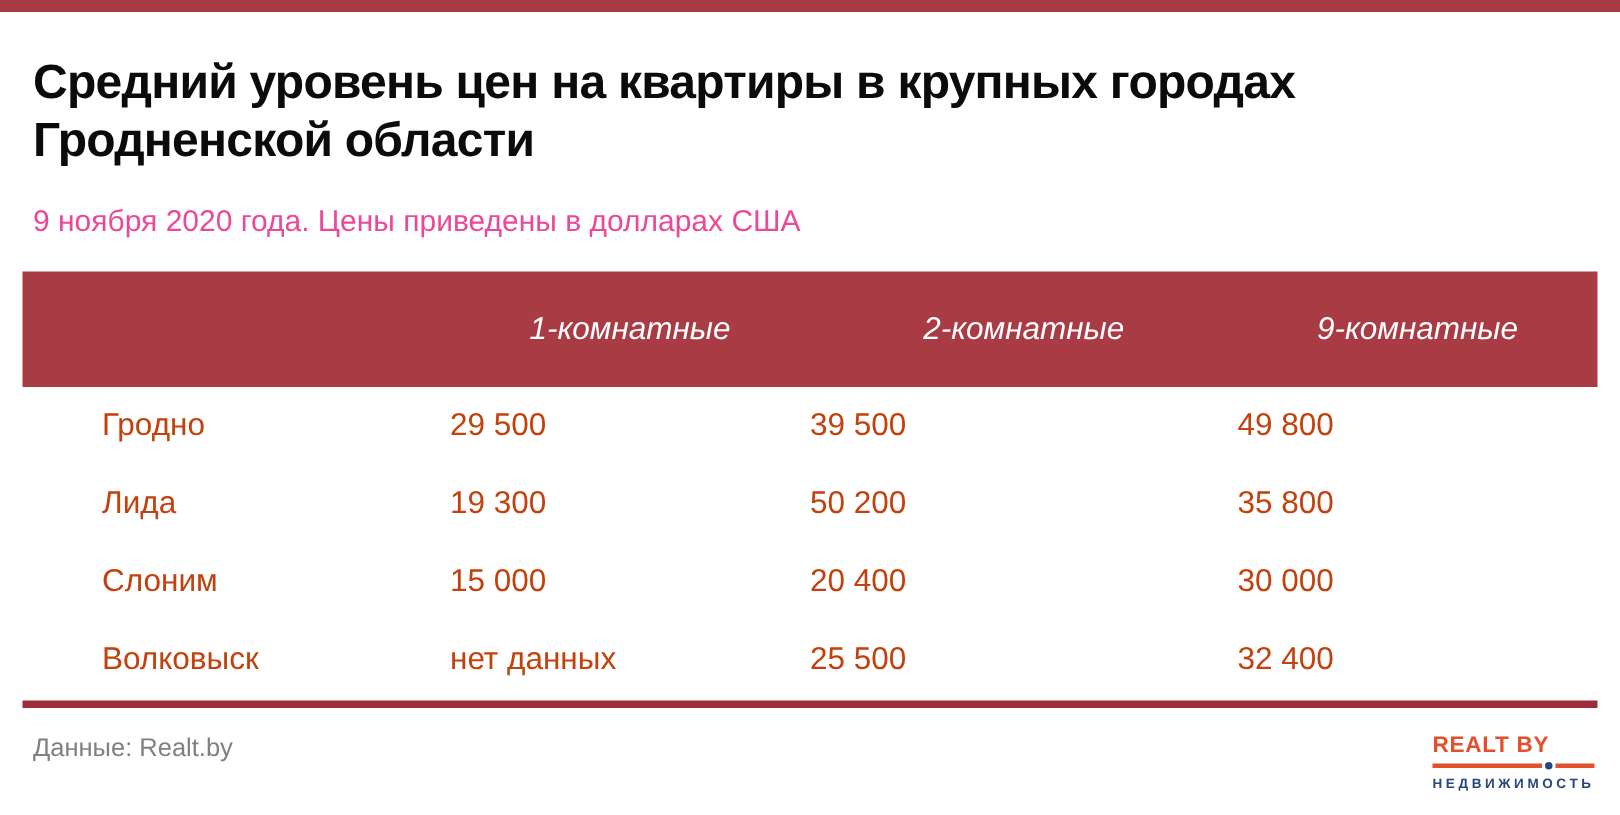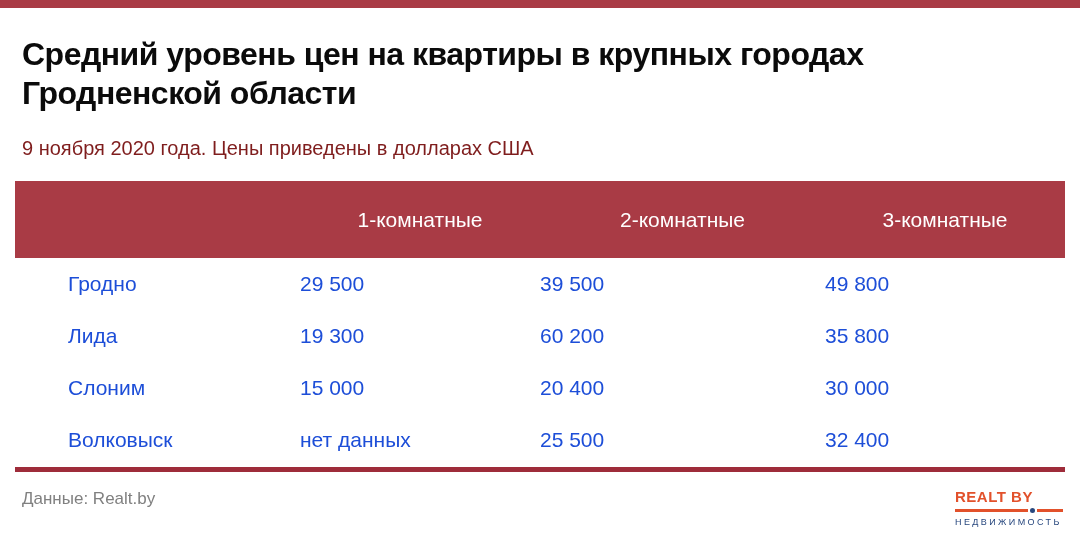--- a/index.html
+++ b/index.html
@@ -22,43 +22,43 @@
     max-width: 1030px;
     font-size: 32px;
     line-height: 39px;
     font-weight: 700;
     color: #0b0b0b;
     letter-spacing: -0.5px;
   }
   .subtitle {
     margin: 24px 7px 0 7px;
     font-size: 20px;
-    color: #7f1d1d;
+    color: #ec4899;
   }
 
   .band {
     margin-top: 21px;
     height: 77px;
     background: var(--maroon);
     display: grid;
     grid-template-columns: 285px 240px 285px 240px;
     align-items: center;
     color: #ffffff;
     font-size: 21px;
   }
-  .band .hcol { text-align: center; }
+  .band .hcol { text-align: center; font-style: italic; }
 
   .tbody { }
   .trow {
     display: grid;
     grid-template-columns: 285px 240px 285px 240px;
     align-items: center;
     height: 52px;
     font-size: 21px;
-    color: #1d4ed8;
+    color: #c2410c;
   }
   .trow .city { padding-left: 53px; }
   .trow .val { text-align: left; }
 
   .sep { height: 5px; background: var(--sep); margin-top: 1px; }
 
   .footer {
     display: flex;
     justify-content: space-between;
     align-items: flex-start;
@@ -75,55 +75,55 @@
     line-height: 1;
     white-space: nowrap;
     letter-spacing: 0.5px;
   }
   .logo-line { display: flex; align-items: center; margin: 4px 0 4px 0; }
   .logo-line .seg1 { flex: 1; height: 3px; background: var(--logo-orange); }
   .logo-line .dot  { width: 5px; height: 5px; border-radius: 50%; background: var(--logo-navy); margin: 0 2px; }
   .logo-line .seg2 { width: 26px; height: 3px; background: var(--logo-orange); }
   .logo-sub {
     font-size: 9px;
-    font-weight: 400;
+    font-weight: 700;
     color: var(--logo-navy);
     letter-spacing: 2.4px;
     white-space: nowrap;
   }
 </style>
 </head>
 <body style="--maroon: #A93B45; --sep: #9E2C3A; --logo-orange: #E2512B; --logo-navy: #27477E;">
 
 <div class="topbar"></div>
 
 <div class="page">
 
   <h1 class="title">Средний уровень цен на квартиры в крупных городах Гродненской области</h1>
 
   <div class="subtitle">9 ноября 2020 года. Цены приведены в долларах США</div>
 
   <div class="band">
     <div class="hcol"></div>
     <div class="hcol">1-комнатные</div>
     <div class="hcol">2-комнатные</div>
-    <div class="hcol">3-комнатные</div>
+    <div class="hcol">9-комнатные</div>
   </div>
 
   <div class="tbody" id="tbody">
       <div class="trow">
         <div class="city">Гродно</div>
         <div class="val">29 500</div>
         <div class="val">39 500</div>
         <div class="val">49 800</div>
       </div>
       <div class="trow">
         <div class="city">Лида</div>
         <div class="val">19 300</div>
-        <div class="val">60 200</div>
+        <div class="val">50 200</div>
         <div class="val">35 800</div>
       </div>
       <div class="trow">
         <div class="city">Слоним</div>
         <div class="val">15 000</div>
         <div class="val">20 400</div>
         <div class="val">30 000</div>
       </div>
       <div class="trow">
         <div class="city">Волковыск</div>

